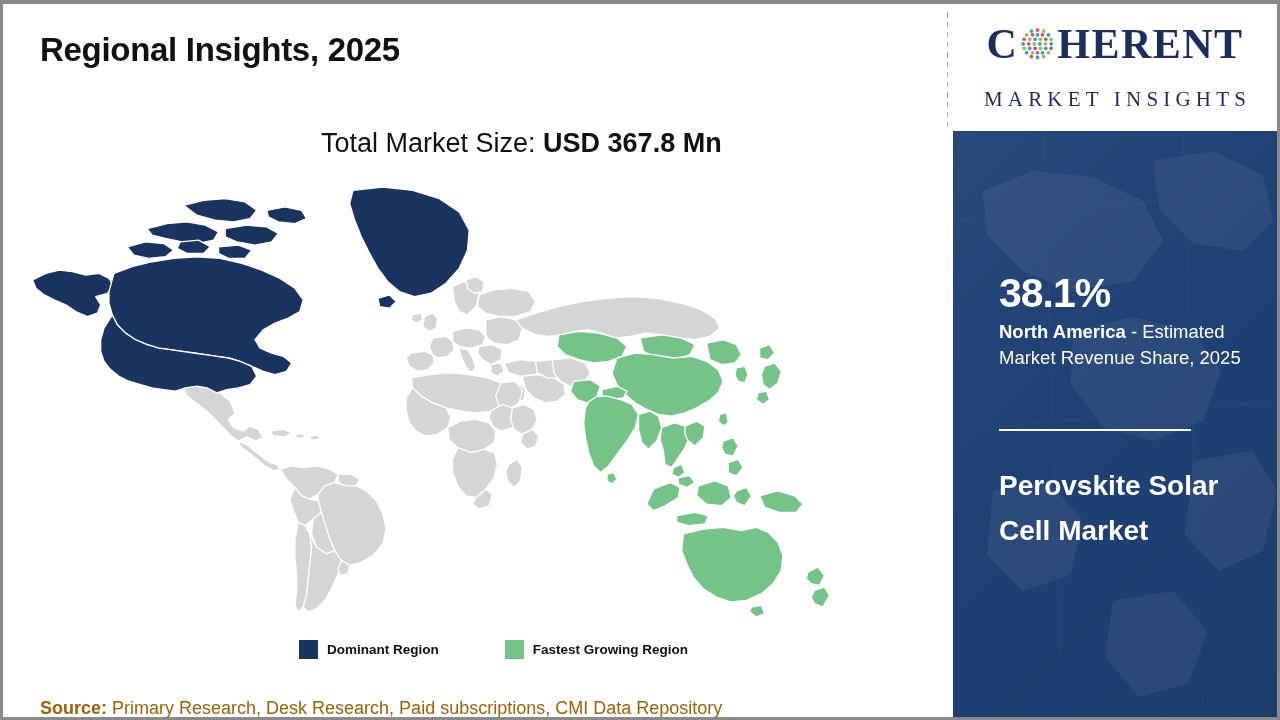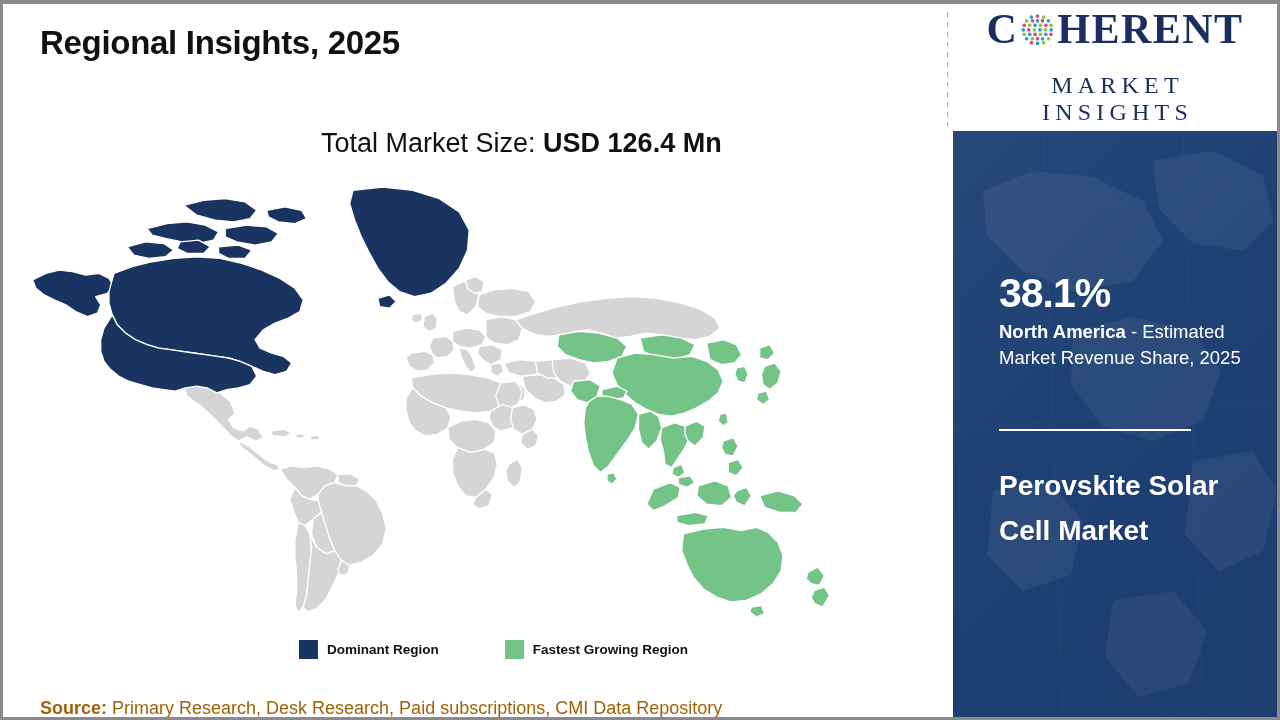--- a/index.html
+++ b/index.html
@@ -13,21 +13,21 @@
     position:absolute; left:3px; top:4px;
     width:1274px; height:713px;
     background:#ffffff;
     overflow:hidden;
   }
 
   
   .left-pane { position:absolute; left:0; top:0; width:944px; height:713px; background:#fff; }
 
   .page-title {
-    position:absolute; left:37px; top:20px;
+    position:absolute; left:37px; top:27px;
     font-size:33px; font-weight:bold; color:#111;
     letter-spacing:-0.3px;
   }
 
   .market-size {
     position:absolute; left:318px; top:124px;
     font-size:27px; color:#111; white-space:nowrap;
   }
   .market-size .ms-label { font-weight:400; }
   .market-size .ms-value { font-weight:bold; }
@@ -63,21 +63,21 @@
   .logo-inner { width:290px; }
   .logo-row1 {
     display:flex; align-items:center; justify-content:center;
     color:#1b2f5e; font-family:"Liberation Serif", serif;
     font-size:42px; font-weight:bold; letter-spacing:1.5px; line-height:1;
   }
   .logo-globe { width:37px; height:37px; margin:0 1px; display:inline-block; }
   .logo-row2 {
     text-align:center; color:#1b2f5e;
     font-family:"Liberation Serif", serif;
-    font-size:24px; letter-spacing:5.2px; margin-top:22px; padding-left:5px;
+    font-size:21px; letter-spacing:5.2px; margin-top:22px; padding-left:5px;
   }
 
   .side-panel {
     position:absolute; left:950px; top:127px; width:324px; height:586px;
     background:#1e4073; overflow:hidden;
   }
   .side-bg { position:absolute; inset:0; opacity:0.10; }
   .side-bg svg { width:100%; height:100%; display:block; }
   .side-sheen {
     position:absolute; inset:0;
@@ -105,21 +105,21 @@
 </head>
 <body>
 
 <div class="frame">
 
   <div class="left-pane">
 
     <div class="page-title">Regional Insights, 2025</div>
 
     <div class="market-size">
-      <span class="ms-label">Total Market Size: </span><span class="ms-value">USD 126.4 Mn</span>
+      <span class="ms-label">Total Market Size: </span><span class="ms-value">USD 367.8 Mn</span>
     </div>
 
     <div class="map-wrap">
       <svg viewBox="0 0 1000 530" xmlns="http://www.w3.org/2000/svg">
         <g stroke="#ffffff" stroke-width="1.6" stroke-linejoin="round">
 
           <g fill="#d5d5d5">
 
             <path d="M196 245 L222 247 L240 254 L252 264 L258 279 L250 286 L256 296 L268 300 L276 294 L286 298 L292 308 L283 312 L272 307 L262 312 L252 305 L240 292 L228 280 L214 268 L200 258 Z"></path>
 

